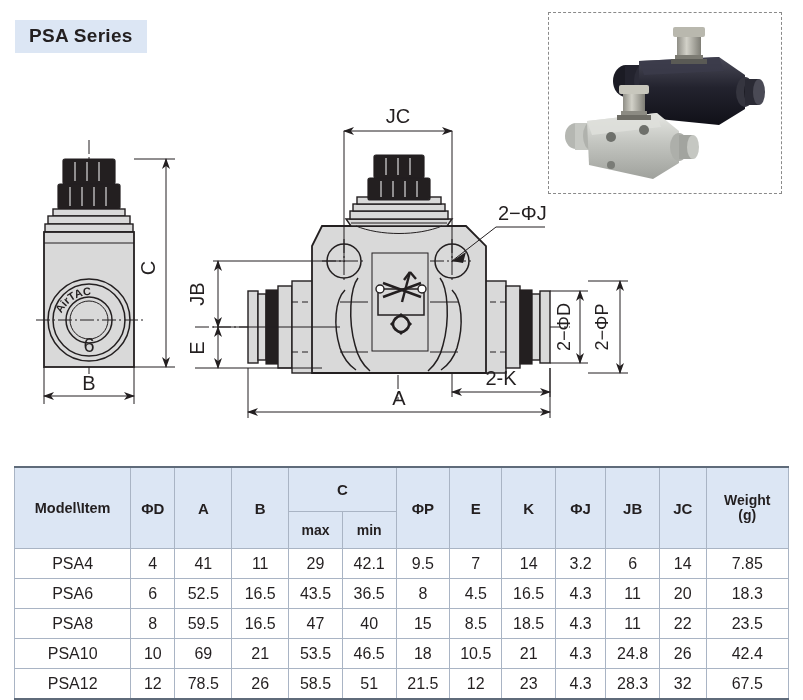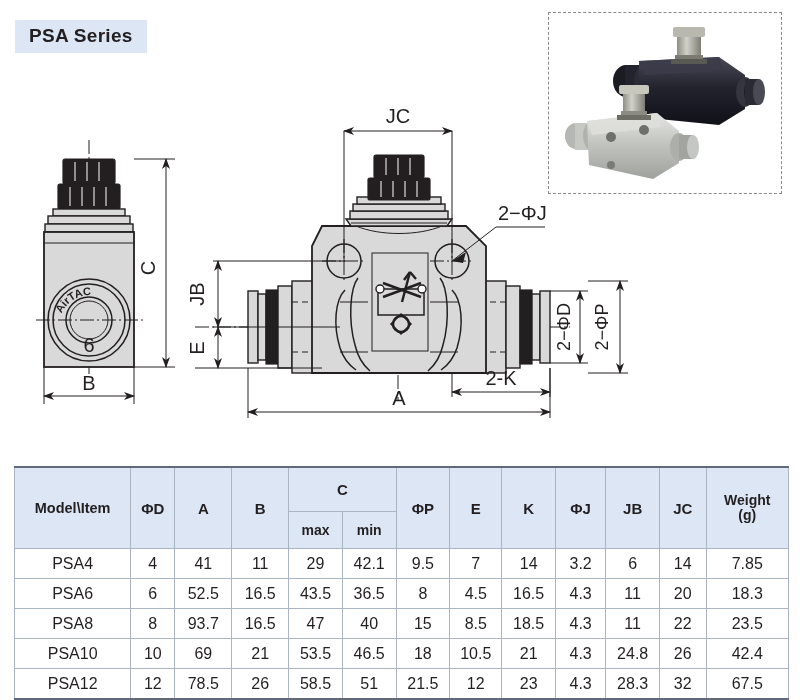--- a/index.html
+++ b/index.html
@@ -371,21 +371,21 @@
         <td>4.5</td>
         <td>16.5</td>
         <td>4.3</td>
         <td>11</td>
         <td>20</td>
         <td>18.3</td>
       </tr>
       <tr>
         <td class="model-c">PSA8</td>
         <td>8</td>
-        <td>93.7</td>
+        <td>59.5</td>
         <td>16.5</td>
         <td>47</td>
         <td>40</td>
         <td>15</td>
         <td>8.5</td>
         <td>18.5</td>
         <td>4.3</td>
         <td>11</td>
         <td>22</td>
         <td>23.5</td>

